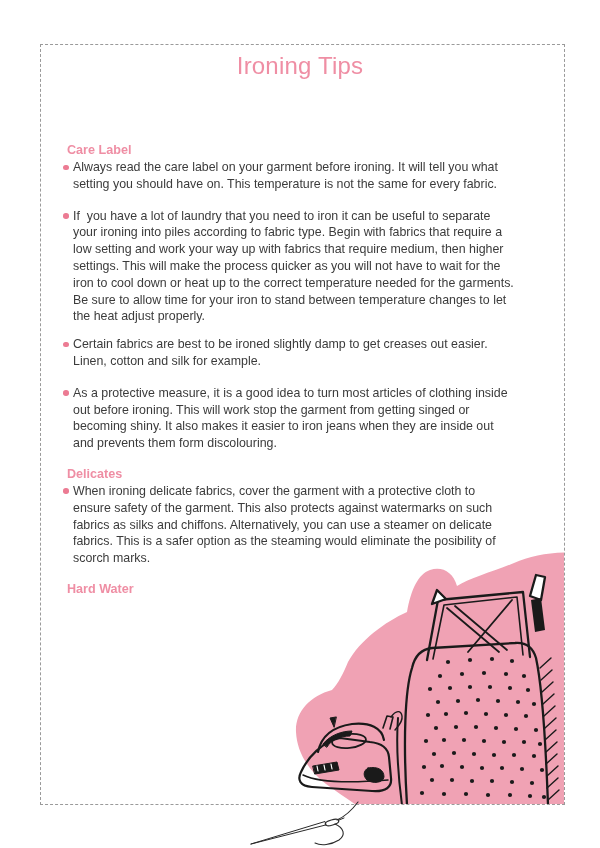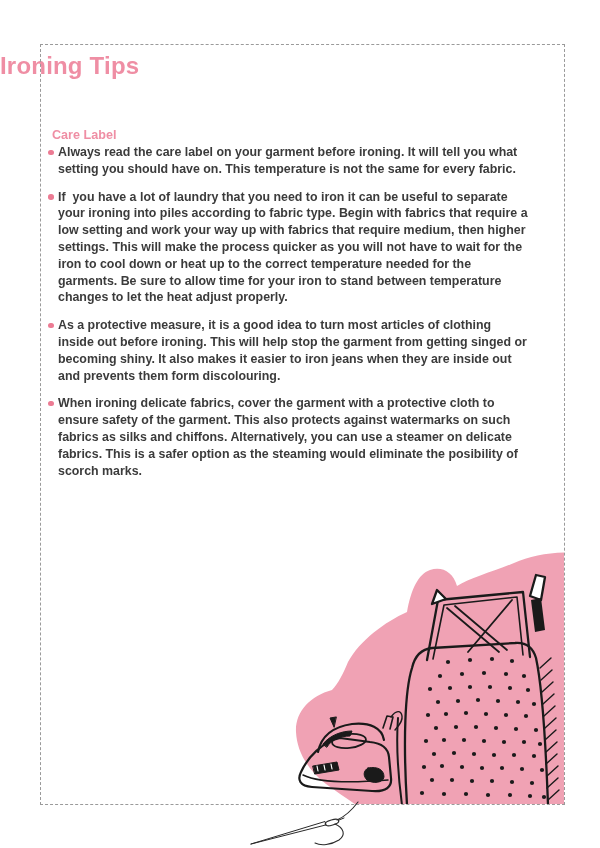--- a/index.html
+++ b/index.html
@@ -5,33 +5,33 @@
   html,body{margin:0;padding:0;}
   body{
     width:600px;height:848px;position:relative;background:#ffffff;
     font-family:"Liberation Sans", sans-serif;overflow:hidden;
   }
   .page-border{
     position:absolute;left:40px;top:44px;width:523px;height:759px;
     border:1.5px dashed #9a9a9a;z-index:3;pointer-events:none;
   }
   .page-title{
-    position:absolute;left:0;top:52px;width:600px;
-    font-size:24px;font-weight:bold;color:#ef8ea4;letter-spacing:.2px;z-index:2;
+    position:absolute;left:0;top:52px;width:600px;text-align:center;
+    font-size:24px;font-weight:normal;color:#ef8ea4;letter-spacing:.2px;z-index:2;
   }
   .content{
     position:absolute;left:48px;top:128px;width:482px;z-index:2;
     color:#3b3b3b;font-size:12.4px;line-height:16.8px;
   }
-  .section{margin:0;}
+  .section{margin:15px;}
   .section h2{
     margin:0 0 2px 4px;font-size:12.6px;line-height:14px;
     font-weight:bold;color:#ef8ea4;
   }
-  .bullets{list-style:none;margin:0;padding:0;font-weight:bold;}
+  .bullets{list-style:none;margin:0;padding:0;}
   .bullets li{
     position:relative;padding-left:10px;margin:0 0 11px 0;white-space:pre-wrap;
   }
   .bullets li::before{
     content:"";position:absolute;left:0;top:5.5px;width:5.5px;height:5.5px;
     border-radius:50%;background:#ec7b93;
   }
   .illustration-svg{position:absolute;left:0;top:0;width:600px;height:848px;z-index:1;}
   .needle-svg{position:absolute;left:0;top:0;width:600px;height:848px;z-index:4;pointer-events:none;}
   .page-number{
@@ -198,33 +198,36 @@
   <div class="section">
     <h2>Care Label</h2>
     <ul class="bullets">
       <li><span>Always read the care label on your garment before ironing. It will tell you what setting you should have on. This temperature is not the same for every fabric.</span></li>
     </ul>
   </div>
 
   <div class="section">
     <ul class="bullets">
       <li><span>If  you have a lot of laundry that you need to iron it can be useful to separate your ironing into piles according to fabric type. Begin with fabrics that require a low setting and work your way up with fabrics that require medium, then higher settings. This will make the process quicker as you will not have to wait for the iron to cool down or heat up to the correct temperature needed for the garments. Be sure to allow time for your iron to stand between temperature changes to let the heat adjust properly.</span></li>
-    </ul>
-  </div>
-
-  <div class="section">
-    <ul class="bullets">
-      <li><span>As a protective measure, it is a good idea to turn most articles of clothing inside out before ironing. This will help stop the garment from getting singed or becoming shiny. It also makes it easier to iron jeans when they are inside out and prevents them form discolouring.</span></li>
-    </ul>
-  </div>
-
-  <div class="section">
+      <li><span>Certain fabrics are best to be ironed slightly damp to get creases out easier. Linen, cotton and silk for example.</span></li>
+    </ul>
+  </div>
+
+  <div class="section">
+    <ul class="bullets">
+      <li><span>As a protective measure, it is a good idea to turn most articles of clothing inside out before ironing. This will work stop the garment from getting singed or becoming shiny. It also makes it easier to iron jeans when they are inside out and prevents them form discolouring.</span></li>
+    </ul>
+  </div>
+
+  <div class="section">
+    <h2>Delicates</h2>
     <ul class="bullets">
       <li><span>When ironing delicate fabrics, cover the garment with a protective cloth to ensure safety of the garment. This also protects against watermarks on such fabrics as silks and chiffons. Alternatively, you can use a steamer on delicate fabrics. This is a safer option as the steaming would eliminate the posibility of scorch marks.</span></li>
     </ul>
   </div>
 
   <div class="section">
+    <h2>Hard Water</h2>
   </div>
 
 </div>
 
 <div class="page-number">11.</div>
 
 </body></html>

